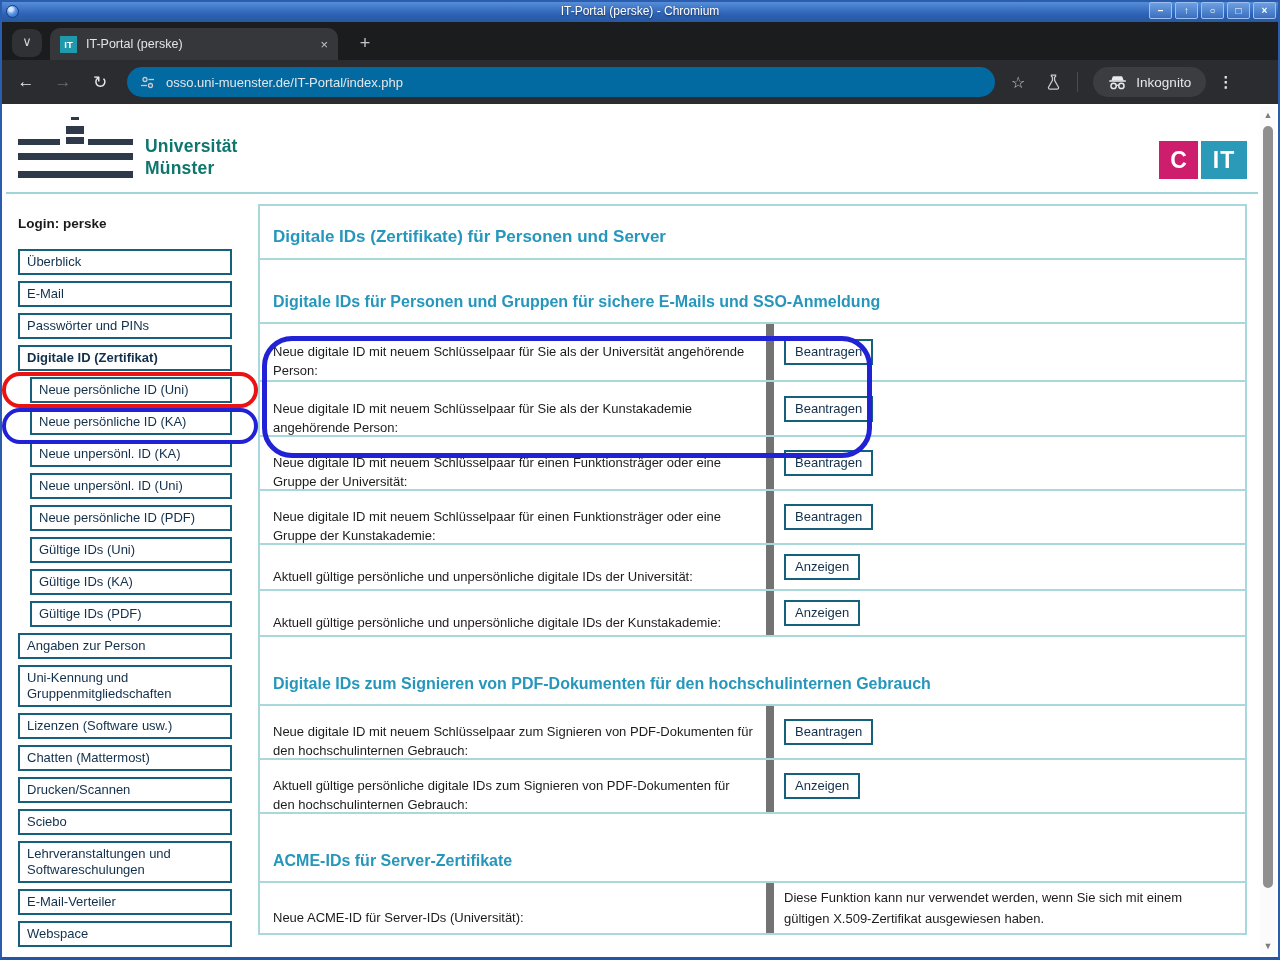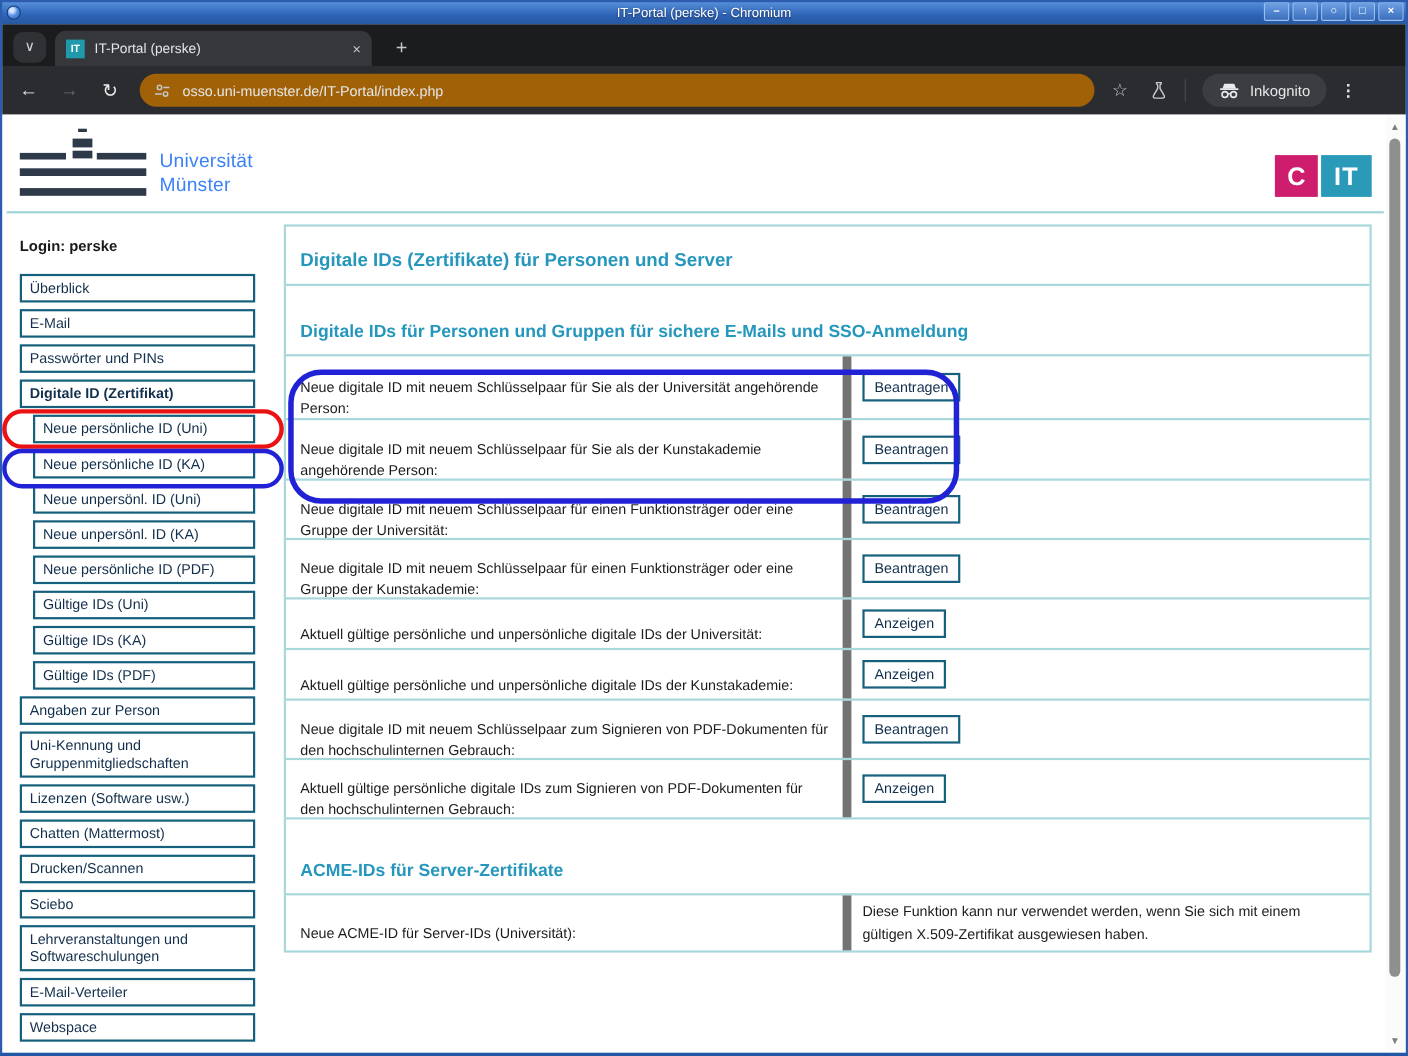--- a/index.html
+++ b/index.html
@@ -38,35 +38,35 @@
   .tab-label { color:#e2e4e8; font-size:12.5px; margin-left:9px; flex:1; white-space:nowrap; overflow:hidden; }
   .tab-close { color:#c3c6ca; font-size:13px; margin-left:6px; }
   .newtab { position:absolute; left:350px; top:9px; width:26px; height:26px; color:#c3c6ca; font-size:18px;
     text-align:center; line-height:25px; border-radius:50%; }
 
   
   .toolbar { position:absolute; left:2px; top:60px; width:1276px; height:44px; background:#2b2c30;
     display:flex; align-items:center; z-index:200; }
   .nav-ico { font-size:17px; color:#e6e8ea; width:26px; text-align:center; margin-left:11px; }
   .nav-ico.dim { color:#686b6f; }
-  .omnibox { height:30px; background:#a16207; border-radius:15px; width:868px; margin-left:14px;
+  .omnibox { height:30px; background:#0369a1; border-radius:15px; width:868px; margin-left:14px;
     display:flex; align-items:center; padding:0 12px; }
   .url-text { color:#e4e6e9; font-size:13px; margin-left:10px; white-space:nowrap; }
   .tb-star { font-size:16px; color:#c7cacd; margin:0 10px 0 16px; }
   .tb-flask { margin:0 10px; display:flex; }
   .vsep { width:1px; height:20px; background:#4a4c50; margin:0 5px; }
   .incog { height:30px; background:#3b3d41; border-radius:15px; display:flex; align-items:center;
     padding:0 15px; margin-left:10px; color:#e6e8ea; font-size:13.5px; gap:9px; }
   .menu3 { font-size:15px; color:#e6e8ea; margin-left:12px; font-weight:bold; letter-spacing:1px; }
 
   
   .page { position:absolute; left:2px; top:104px; width:1276px; height:853px; background:#fff; z-index:10; }
 
   .ulogo-bar { position:absolute; background:#2e3a4a; }
-  .ulogo-text { position:absolute; left:143px; top:31px; color:#3b82f6; font-size:17.5px; font-weight:normal;
+  .ulogo-text { position:absolute; left:143px; top:31px; color:#0f766e; font-size:17.5px; font-weight:bold;
     line-height:22px; letter-spacing:.2px; }
   .cit { position:absolute; top:37px; height:38px; color:#fff; font-weight:bold; font-size:23px;
     display:flex; align-items:center; justify-content:center; }
   .cit-c { left:1157px; width:39px; background:#cf1d6e; }
   .cit-it { left:1199px; width:46px; background:#2a9ab8; letter-spacing:1px; }
   .cit-dot { position:absolute; width:6px; height:6px; background:#cf1d6e; left:17px; top:16px; }
   .teal-rule { position:absolute; left:4px; top:88px; width:1252px; height:2px; background:#9fd4d8; }
 
   
   .login-label { position:absolute; left:16px; top:112px; font-size:13.5px; font-weight:bold; color:#1a1a1a; }
@@ -188,22 +188,22 @@
   <div class="teal-rule"></div>
 
   <div class="login-label">Login: perske</div>
   <div class="sidebar">
     <div class="sb-btn">Überblick</div>
     <div class="sb-btn">E-Mail</div>
     <div class="sb-btn">Passwörter und PINs</div>
     <div class="sb-btn sb-section">Digitale ID (Zertifikat)</div>
     <div class="sb-btn sb-sub">Neue persönliche ID (Uni)</div>
     <div class="sb-btn sb-sub">Neue persönliche ID (KA)</div>
+    <div class="sb-btn sb-sub">Neue unpersönl. ID (KA)</div>
     <div class="sb-btn sb-sub">Neue unpersönl. ID (Uni)</div>
-    <div class="sb-btn sb-sub">Neue unpersönl. ID (KA)</div>
     <div class="sb-btn sb-sub">Neue persönliche ID (PDF)</div>
     <div class="sb-btn sb-sub">Gültige IDs (Uni)</div>
     <div class="sb-btn sb-sub">Gültige IDs (KA)</div>
     <div class="sb-btn sb-sub">Gültige IDs (PDF)</div>
     <div class="sb-btn">Angaben zur Person</div>
     <div class="sb-btn">Uni-Kennung und Gruppenmitgliedschaften</div>
     <div class="sb-btn">Lizenzen (Software usw.)</div>
     <div class="sb-btn">Chatten (Mattermost)</div>
     <div class="sb-btn">Drucken/Scannen</div>
     <div class="sb-btn">Sciebo</div>
@@ -247,20 +247,21 @@
         <button class="abtn">Anzeigen</button>
       </div>
     </div>
     <div class="trow h46">
       <div class="tcell-desc">Aktuell gültige persönliche und unpersönliche digitale IDs der Kunstakademie:</div>
       <div class="tcell-action">
         <button class="abtn">Anzeigen</button>
       </div>
     </div>
 
+    <div class="theading h69">Digitale IDs zum Signieren von PDF-Dokumenten für den hochschulinternen Gebrauch</div>
 
     <div class="trow h54">
       <div class="tcell-desc">Neue digitale ID mit neuem Schlüsselpaar zum Signieren von PDF-Dokumenten für den hochschulinternen Gebrauch:</div>
       <div class="tcell-action">
         <button class="abtn">Beantragen</button>
       </div>
     </div>
     <div class="trow h54">
       <div class="tcell-desc">Aktuell gültige persönliche digitale IDs zum Signieren von PDF-Dokumenten für den hochschulinternen Gebrauch:</div>
       <div class="tcell-action">

